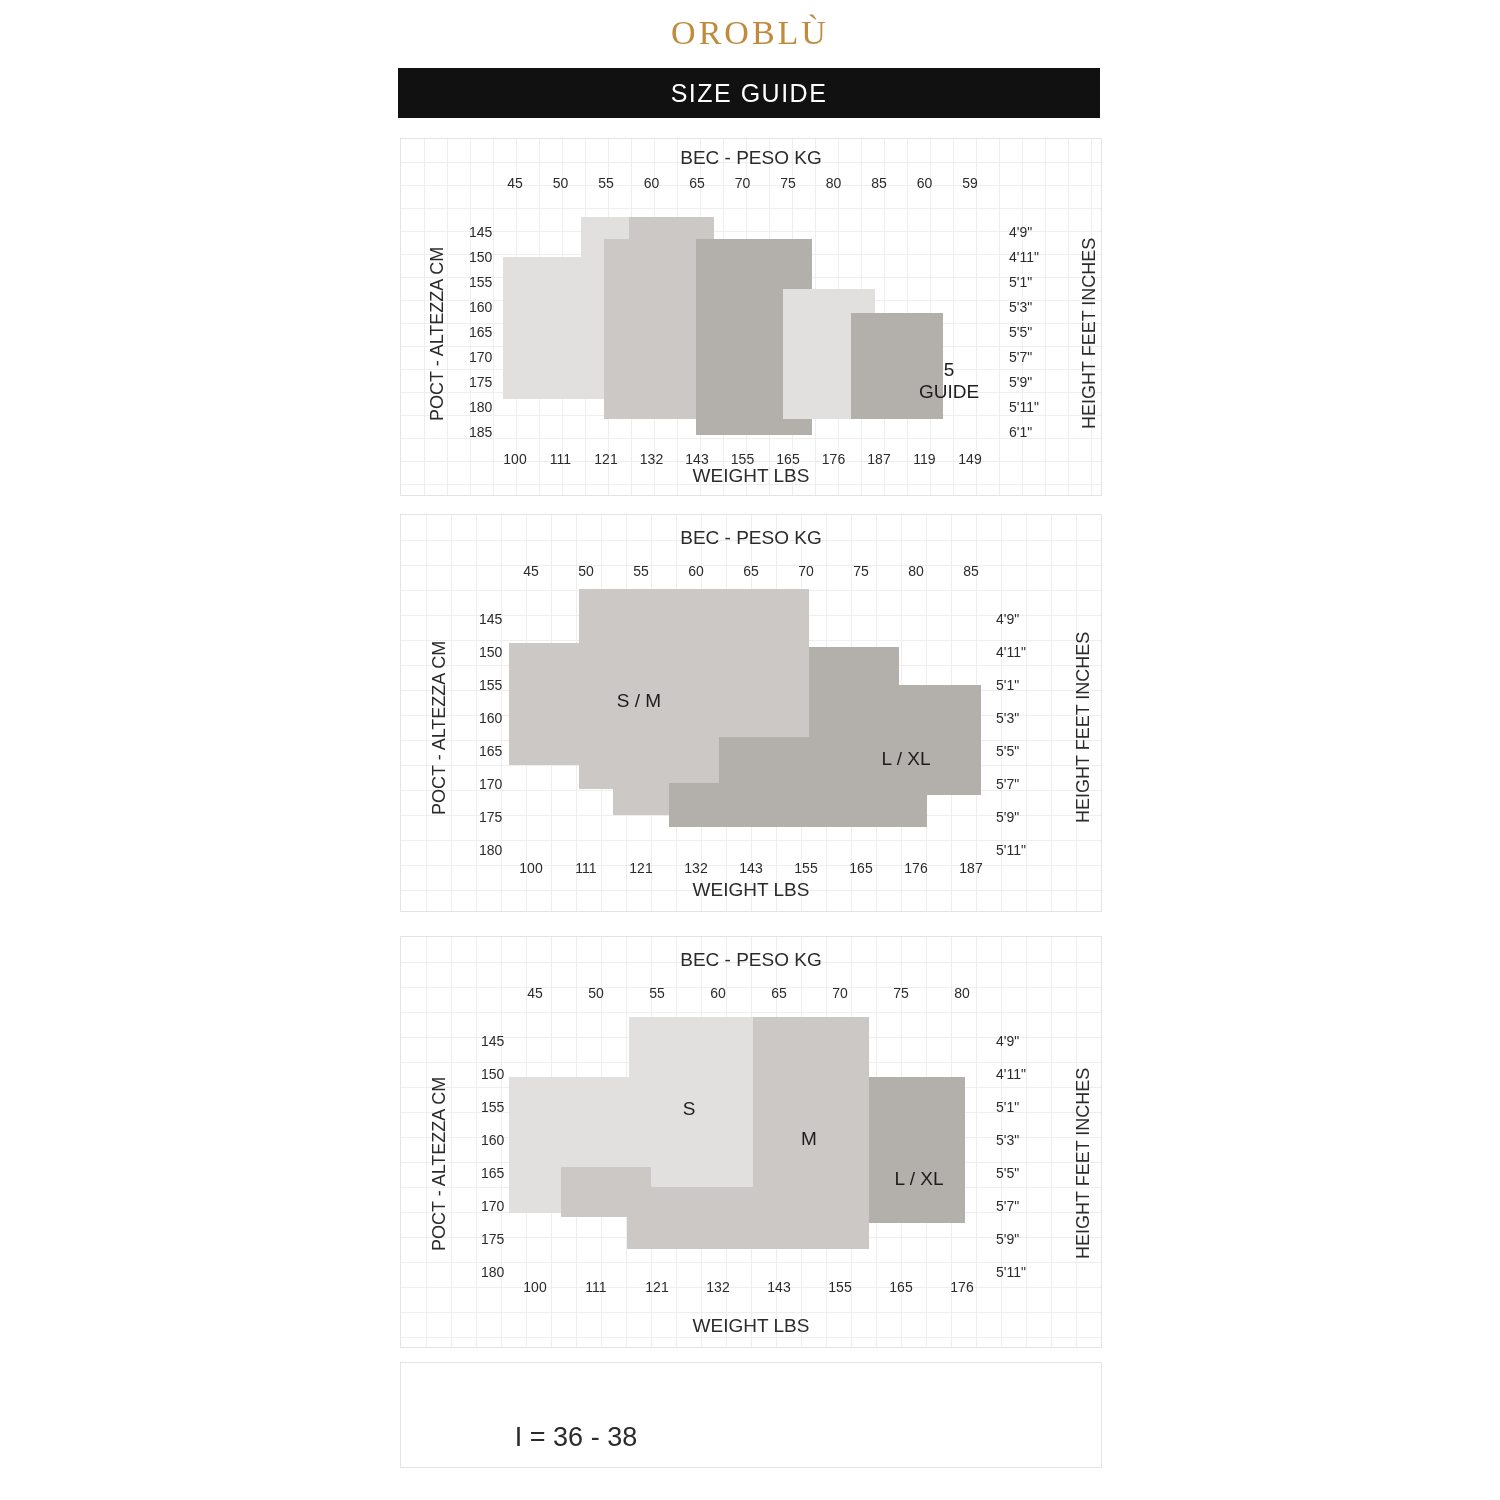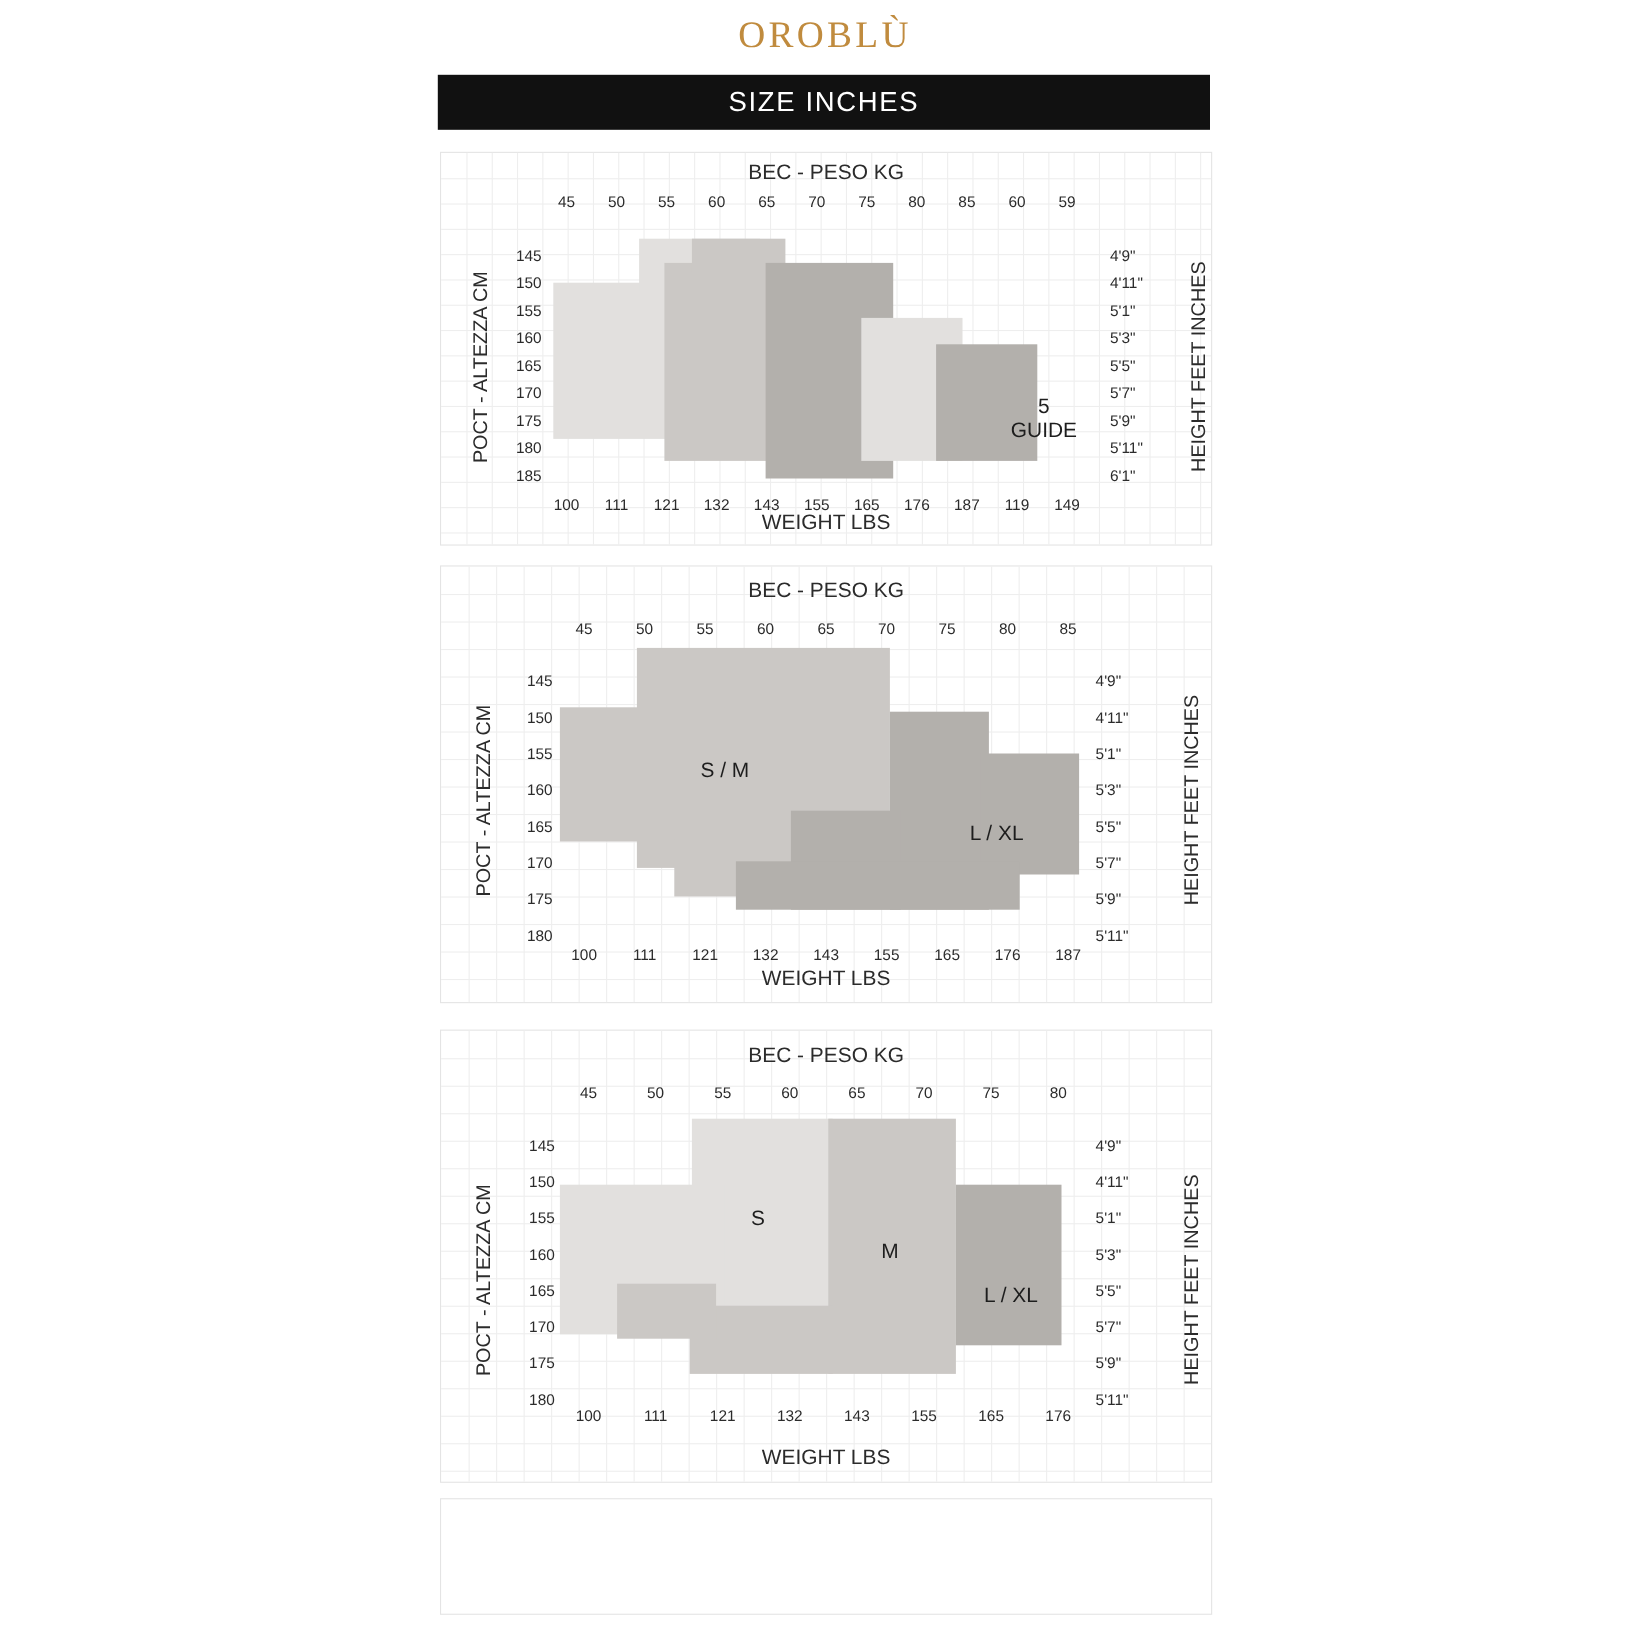--- a/index.html
+++ b/index.html
@@ -126,21 +126,21 @@
     display: flex; align-items: center; justify-content: center;
     font-size: 27px;
   }
   .socks-cell.second { border-left: 1px solid #e4e4e4; }
 </style>
 </head>
 <body>
 
 <div class="brand">OROBLÙ</div>
 <div class="title-bar">
-  <span>SIZE INCHES</span>
+  <span>SIZE GUIDE</span>
 </div>
 
 <div class="panel" id="panel1" style="left:400px; top:138px; width:700px; height:356px;">
   <div class="grid" id="grid1">
       <div class="vline" style="left: 23px;"></div>
       <div class="vline" style="left: 46px;"></div>
       <div class="vline" style="left: 69px;"></div>
       <div class="vline" style="left: 92px;"></div>
       <div class="vline" style="left: 115px;"></div>
       <div class="vline" style="left: 138px;"></div>
@@ -349,21 +349,21 @@
       <div class="row-tick" style="left: 595px; top: 203px; text-align: left;">5'3"</div>
       <div class="row-tick" style="left: 595px; top: 236px; text-align: left;">5'5"</div>
       <div class="row-tick" style="left: 595px; top: 269px; text-align: left;">5'7"</div>
       <div class="row-tick" style="left: 595px; top: 302px; text-align: left;">5'9"</div>
       <div class="row-tick" style="left: 595px; top: 335px; text-align: left;">5'11"</div>
     </div>
 
   <div class="zone" style="left:178px; top:74px; width:230px; height:200px; background:#cbc8c5;"></div>
   <div class="zone" style="left:108px; top:128px; width:150px; height:122px; background:#cbc8c5;"></div>
   <div class="zone" style="left:212px; top:248px; width:118px; height:52px; background:#cbc8c5;"></div>
-  <div class="zone-label" style="left:258px; top:186px;"><span>S / M</span></div>
+  <div class="zone-label" style="left:238px; top:186px;"><span>S / M</span></div>
 
   <div class="zone" style="left:408px; top:132px; width:90px; height:180px; background:#b3b0ac;"></div>
   <div class="zone" style="left:490px; top:170px; width:90px; height:110px; background:#b3b0ac;"></div>
   <div class="zone" style="left:318px; top:222px; width:100px; height:90px; background:#b3b0ac;"></div>
   <div class="zone" style="left:268px; top:268px; width:258px; height:44px; background:#b3b0ac;"></div>
   <div class="zone-label" style="left:505px; top:244px;"><span>L / XL</span></div>
 </div>
 
 <div class="panel" id="panel3" style="left:400px; top:936px; width:700px; height:410px;">
   <div class="grid" id="grid3">
@@ -466,13 +466,14 @@
   <div class="zone" style="left:352px; top:80px; width:116px; height:232px; background:#cbc8c5;"></div>
   <div class="zone" style="left:226px; top:250px; width:130px; height:62px; background:#cbc8c5;"></div>
   <div class="zone" style="left:160px; top:230px; width:90px; height:50px; background:#cbc8c5;"></div>
   <div class="zone-label" style="left:408px; top:202px;"><span>M</span></div>
 
   <div class="zone" style="left:468px; top:140px; width:96px; height:146px; background:#b3b0ac;"></div>
   <div class="zone-label" style="left:518px; top:242px;"><span>L / XL</span></div>
 </div>
 
 <div class="socks" style="left:400px; top:1362px; width:700px; height:104px;">
+  <div class="socks-cell" style="left:0; width:350px;">I = 36 - 38</div>
 </div>
 
 </body></html>

